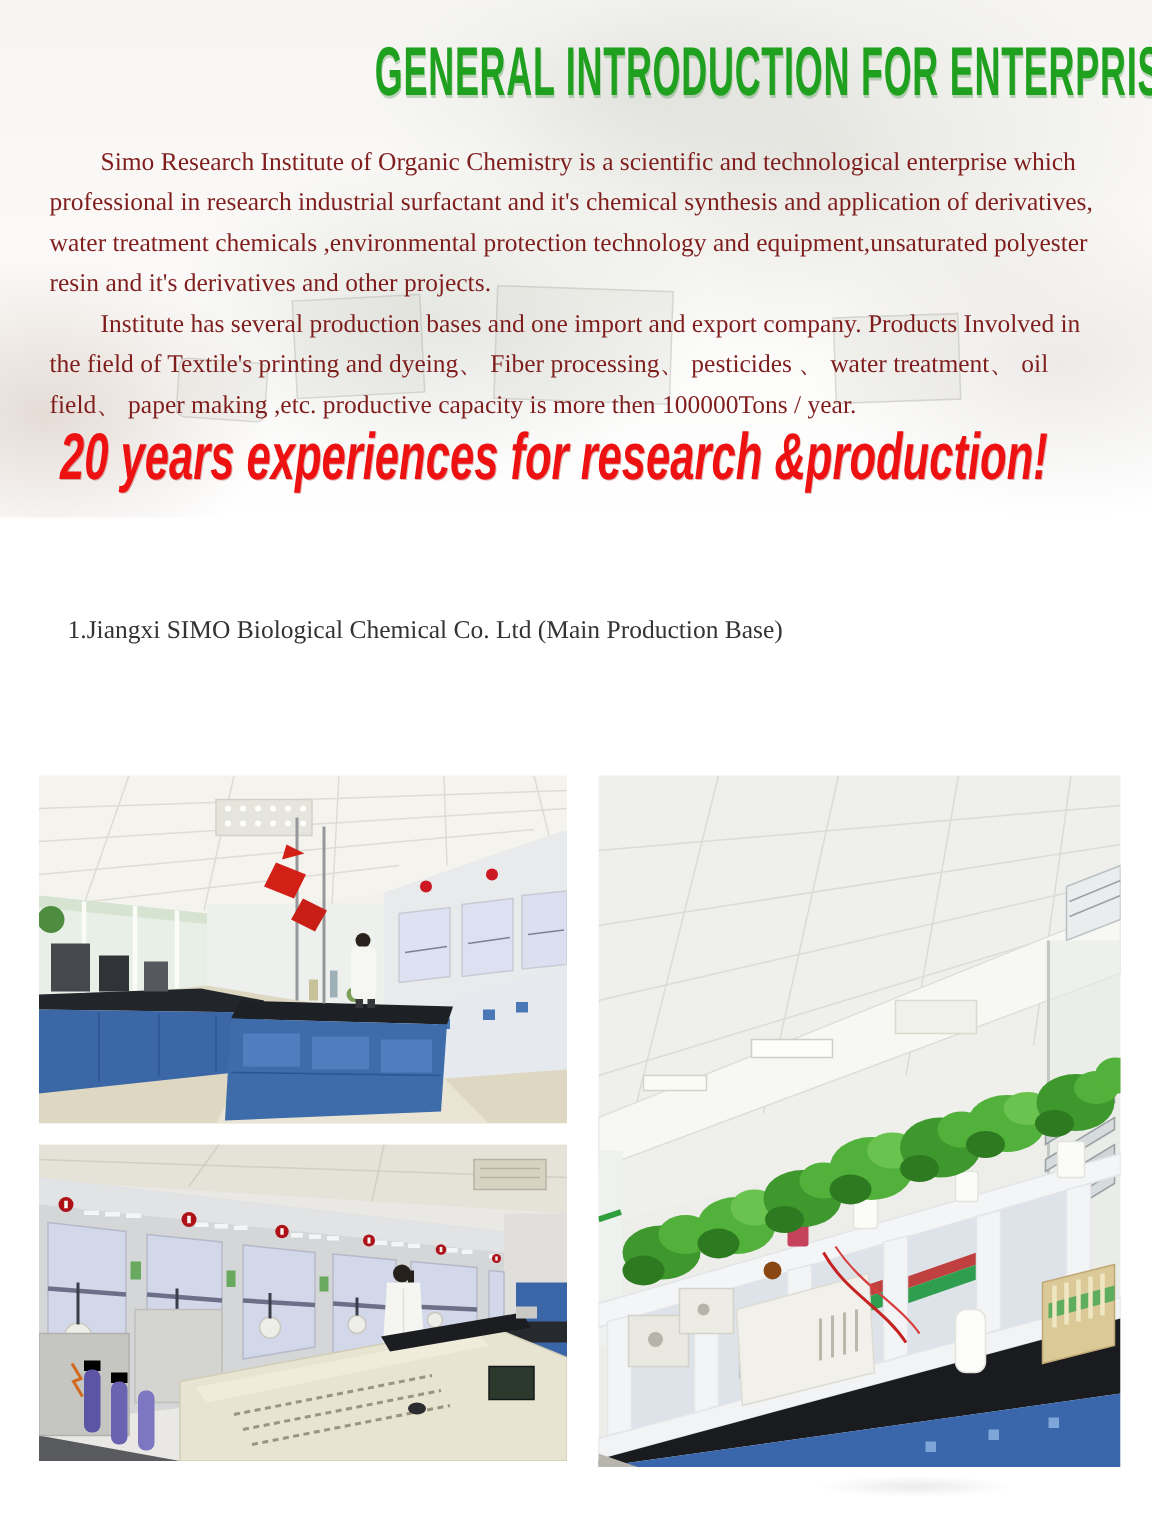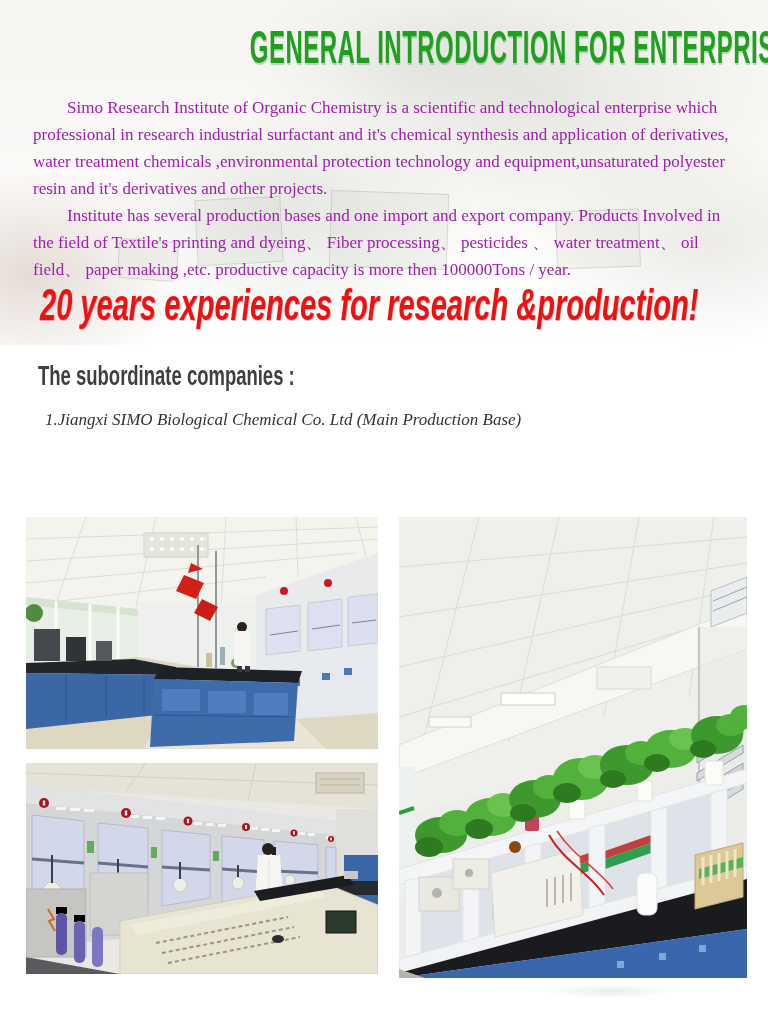--- a/index.html
+++ b/index.html
@@ -35,21 +35,21 @@
     font-family:"Liberation Sans", sans-serif;
     font-weight:bold; font-size:46px; line-height:1;
     letter-spacing:1px;
     color:#1fa11f;
     transform:scaleX(0.52);
     transform-origin:center top;
     text-shadow:1px 2px 0 rgba(20,110,20,0.25);
   }
   .intro {
     position:absolute; left:33px; top:94px; width:707px;
-    font-size:17px; line-height:27px; color:#a21caf;
+    font-size:17px; line-height:27px; color:#7f1d1d;
   }
   .intro p { text-indent:34px; }
 
   .banner { position:absolute; left:40px; top:283px; white-space:nowrap; }
   .banner span {
     display:inline-block; white-space:nowrap;
     font-family:"Liberation Sans", sans-serif;
     font-weight:bold; font-style:italic;
     font-size:44px; line-height:1;
     color:#ee1111;
@@ -60,21 +60,21 @@
   .subheading { position:absolute; left:38px; top:362px; }
   .subheading span {
     display:inline-block; white-space:nowrap;
     font-family:"Liberation Sans", sans-serif;
     font-weight:bold; font-size:28px; line-height:1;
     color:#3f3f3f;
     transform:scaleX(0.66);
     transform-origin:left top;
   }
   .companies { position:absolute; left:45px; top:410px; width:706px; list-style:none; }
-  .companies li { font-size:17px; line-height:20px; color:#333333; margin-bottom:14px;font-style:italic; }
+  .companies li { font-size:17px; line-height:20px; color:#333333; margin-bottom:14px; }
 
   .photo { position:absolute; }
   .photo svg { display:block; width:100%; height:100%; }
   .photo1 { left:26px; top:517px; width:352px; height:232px; }
   .photo2 { left:399px; top:517px; width:348px; height:461px; }
   .photo3 { left:26px; top:763px; width:352px; height:211px; }
   .shadow-smudge {
     position:absolute; left:545px; top:984px; width:130px; height:14px;
     background:radial-gradient(ellipse at center, rgba(90,90,90,0.12), rgba(90,90,90,0) 70%);
   }
@@ -97,23 +97,20 @@
 
   <div class="intro">
     <p>Simo Research Institute of Organic Chemistry is a scientific and technological enterprise which professional in research industrial surfactant and it's chemical synthesis and application of derivatives, water treatment chemicals ,environmental protection technology and equipment,unsaturated polyester resin and it's derivatives and other projects.</p>
     <p>Institute has several production bases and one import and export company. Products Involved in the field of Textile's printing and dyeing、 Fiber processing、 pesticides 、 water treatment、 oil field、 paper making ,etc. productive capacity is more then 100000Tons / year.</p>
   </div>
 
   <div class="banner">
     <span>20 years experiences for research &amp;production!</span>
   </div>
 
-  <div class="subheading">
-    <span>The subordinate companies :</span>
-  </div>
 
   <ul class="companies">
     <li>1.Jiangxi SIMO Biological Chemical Co. Ltd (Main Production Base)</li>
   </ul>
 
   <div class="photo photo1">
     <svg viewBox="0 0 352 232" preserveAspectRatio="none">
       <rect width="352" height="232" fill="#f2f1ec"></rect>
 
       <g>

